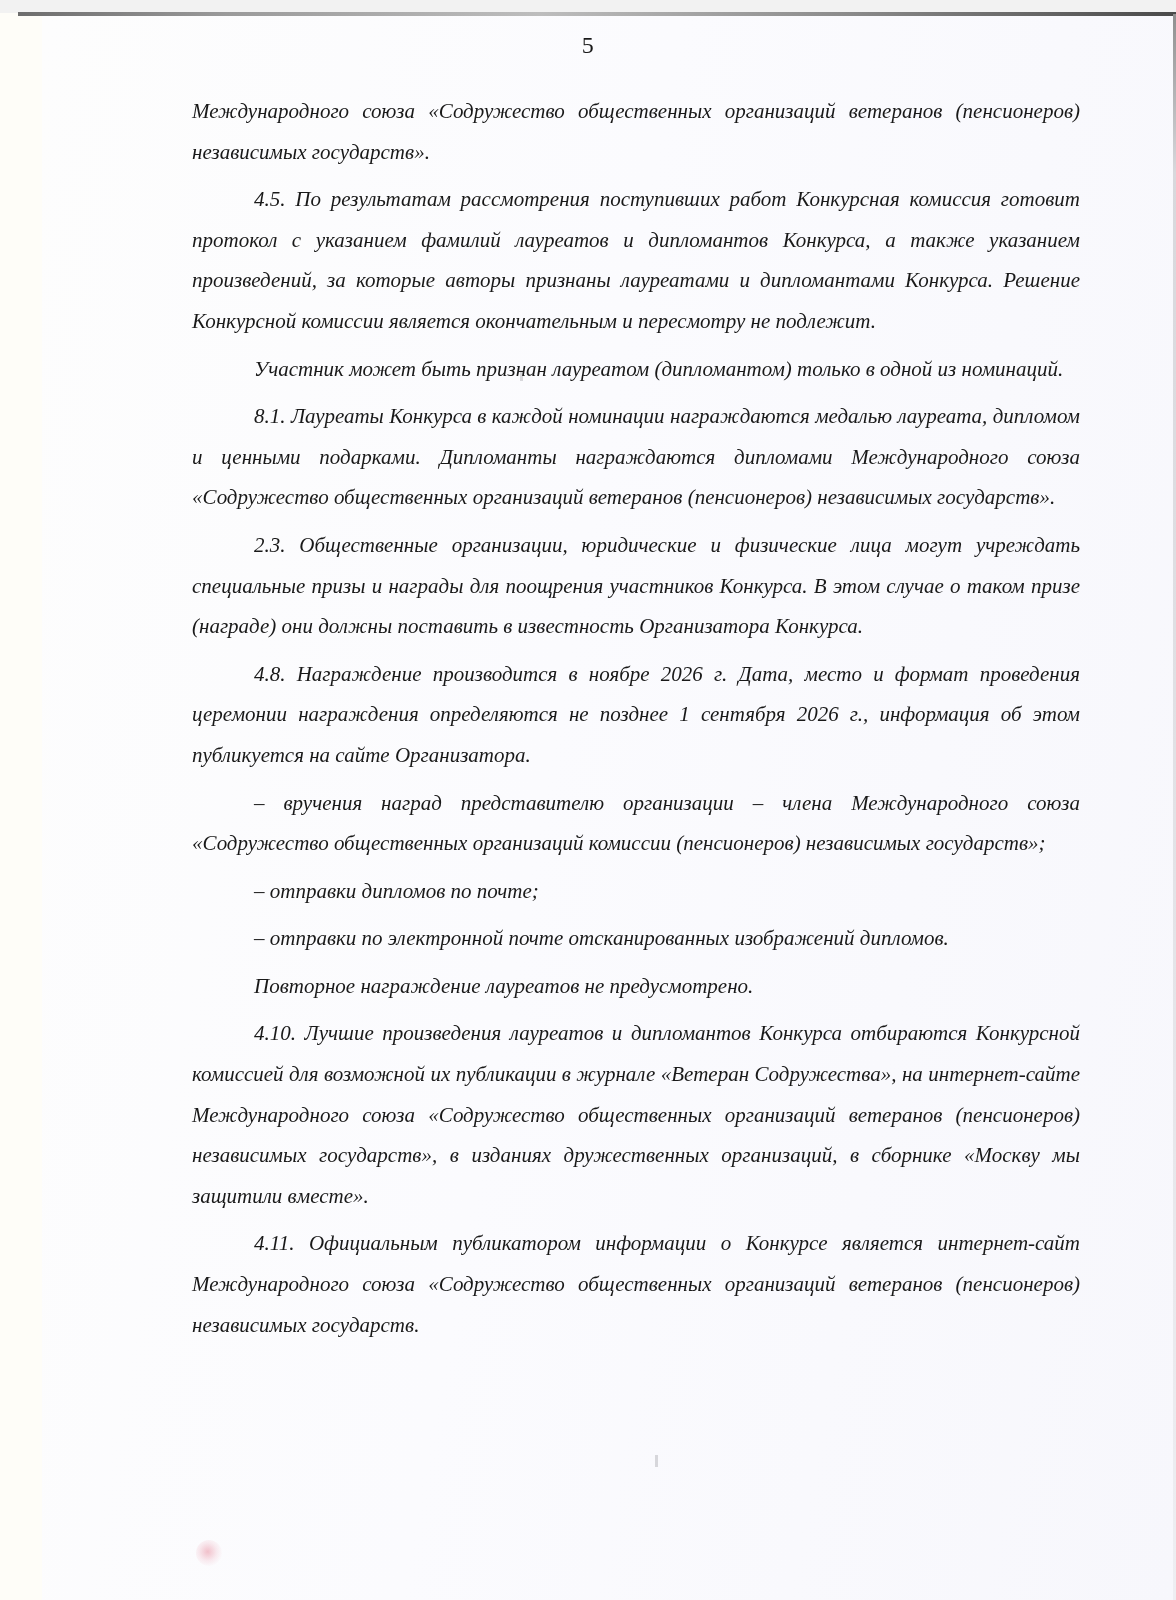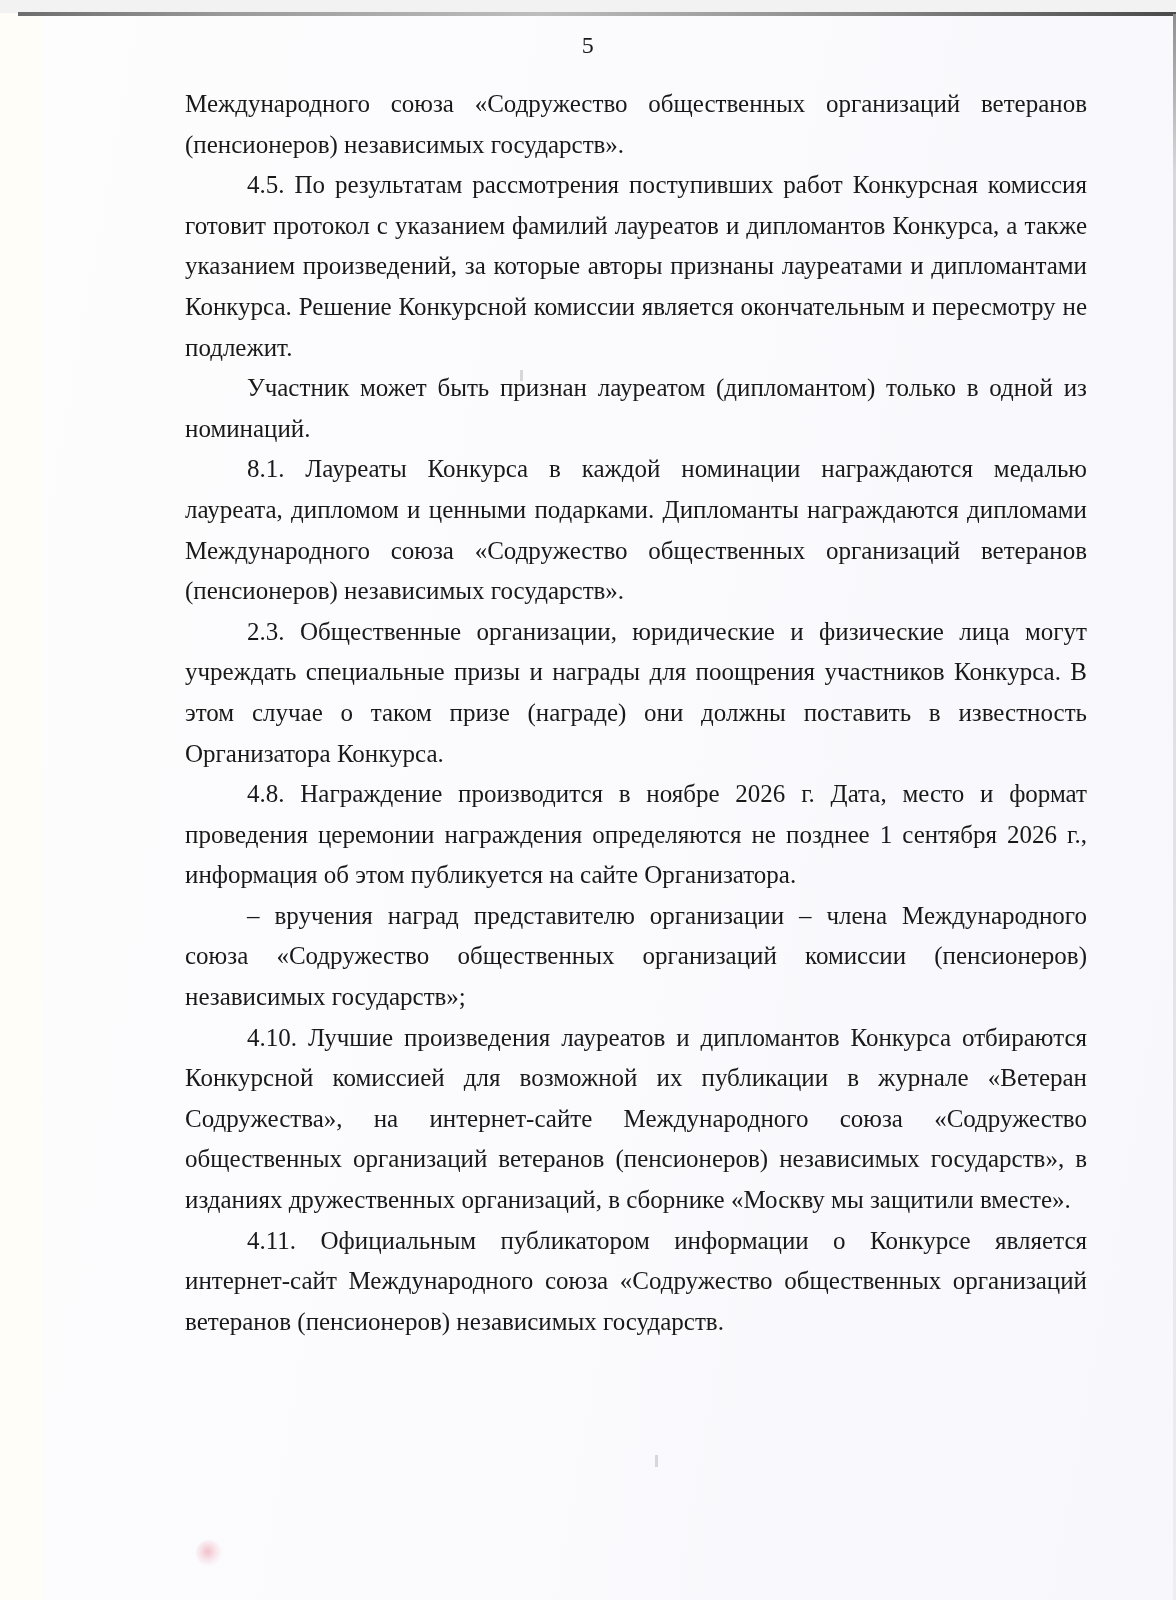--- a/index.html
+++ b/index.html
@@ -84,27 +84,28 @@
     font-size: 24px;
     letter-spacing: 0.5px;
   }
   .textblock {
     position: absolute;
     left: 185px;
     top: 84px;
     width: 902px;
   }
   p.para {
-    margin: 0;
+    margin: 7px;
     text-align: justify;
     text-justify: inter-word;
-    font-size: 25px;
+    font-size: 21px;
     line-height: 40.6px;
     text-indent: 0;
     hyphens: none;
+    font-style: italic;
   }
   p.indent {
     text-indent: 62px;
   }
   p.dash {
     text-indent: 62px;
   }
 </style>
 </head>
 <body>
@@ -134,22 +135,25 @@
 
       <p class="para indent">8.1. Лауреаты Конкурса в каждой номинации награждаются медалью лауреата, дипломом и ценными подарками. Дипломанты награждаются дипломами Международного союза «Содружество общественных организаций ветеранов (пенсионеров) независимых государств».</p>
 
       <p class="para indent">2.3. Общественные организации, юридические и физические лица могут учреждать специальные призы и награды для поощрения участников Конкурса. В этом случае о таком призе (награде) они должны поставить в известность Организатора Конкурса.</p>
 
       <p class="para indent">4.8. Награждение производится в ноябре 2026 г. Дата, место и формат проведения церемонии награждения определяются не позднее 1 сентября 2026 г., информация об этом публикуется на сайте Организатора.</p>
 
 
       <p class="para dash">– вручения наград представителю организации – члена Международного союза «Содружество общественных организаций комиссии (пенсионеров) независимых государств»;</p>
 
+      <p class="para dash">– отправки дипломов по почте;</p>
 
+      <p class="para dash">– отправки по электронной почте отсканированных изображений дипломов.</p>
 
+      <p class="para indent">Повторное награждение лауреатов не предусмотрено.</p>
 
 
       <p class="para indent">4.10. Лучшие произведения лауреатов и дипломантов Конкурса отбираются Конкурсной комиссией для возможной их публикации в журнале «Ветеран Содружества», на интернет-сайте Международного союза «Содружество общественных организаций ветеранов (пенсионеров) независимых государств», в изданиях дружественных организаций, в сборнике «Москву мы защитили вместе».</p>
 
       <p class="para indent">4.11. Официальным публикатором информации о Конкурсе является интернет-сайт Международного союза «Содружество общественных организаций ветеранов (пенсионеров) независимых государств.</p>
 
     </div>
   </div>
 </div>
 

